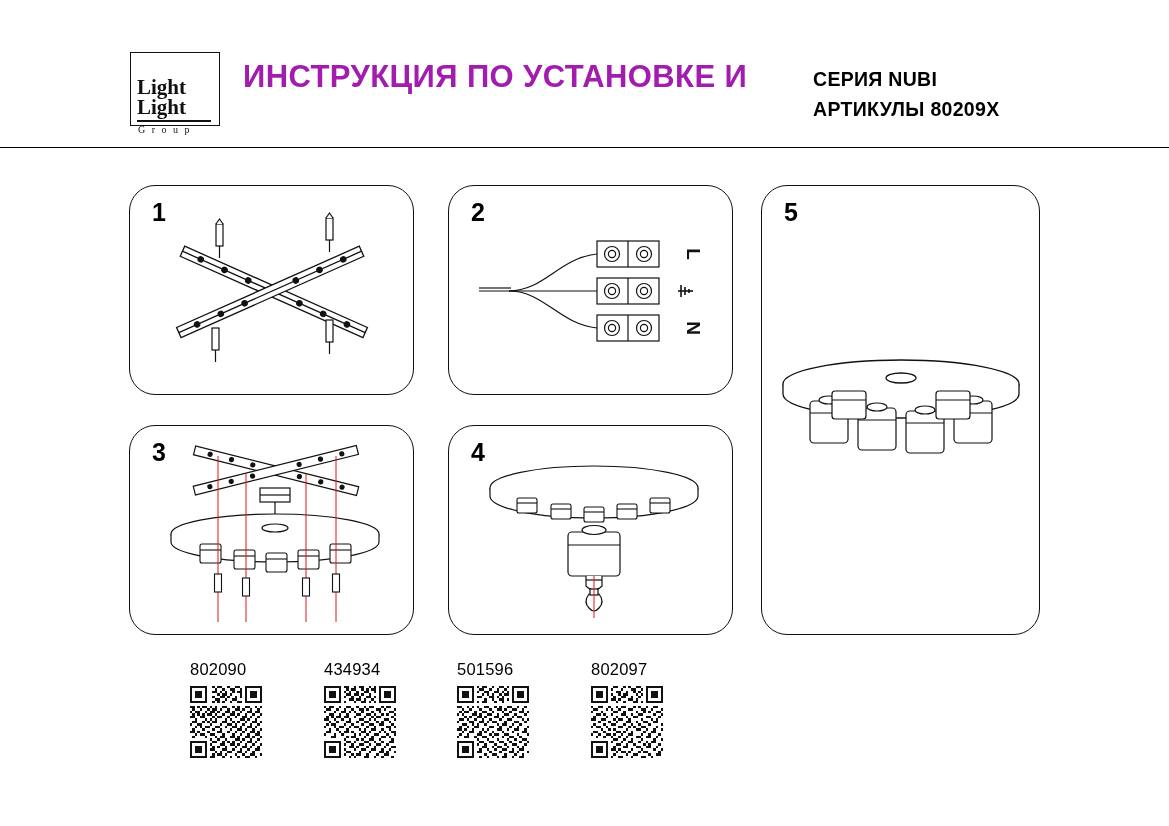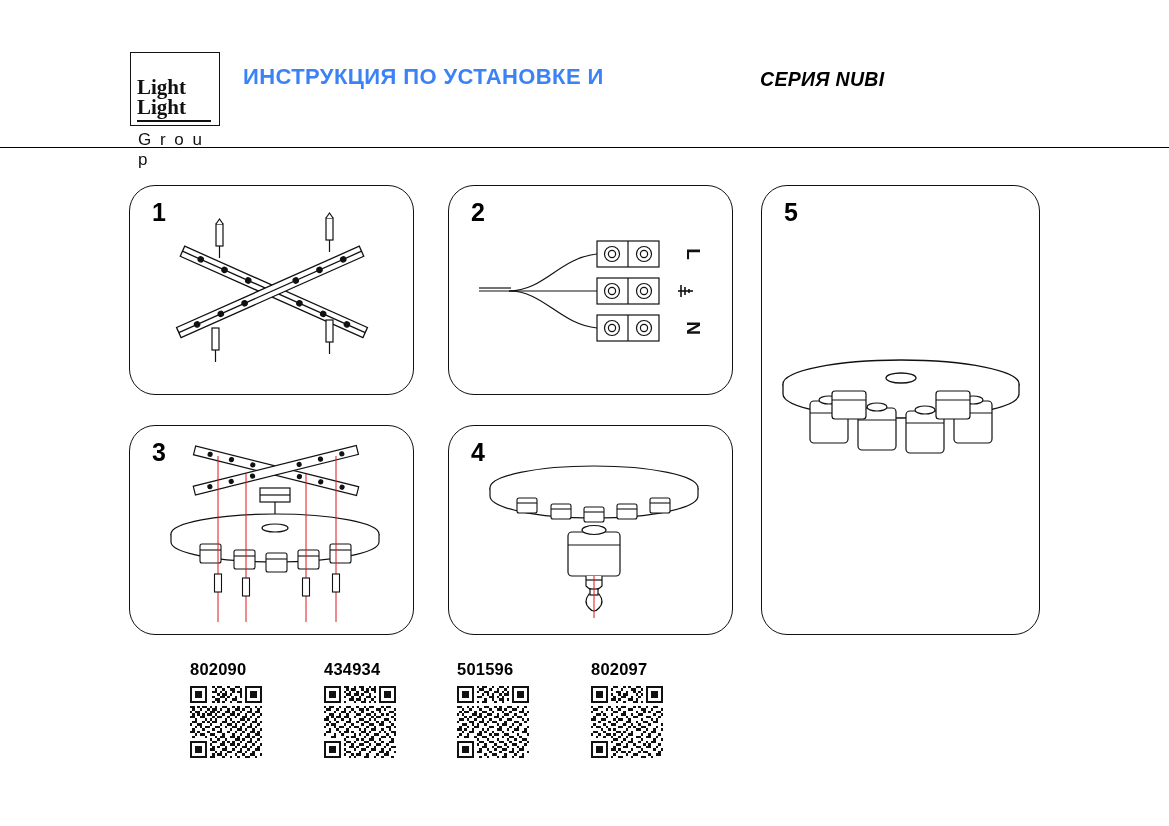--- a/index.html
+++ b/index.html
@@ -46,47 +46,46 @@
     color: #111;
   }
   #logo-box .logo-line.l1 { padding-top: 8px; margin-top: 16px; }
   #logo-box .logo-underline {
     width: 74px;
     height: 1.5px;
     background: #111;
     margin: 3px auto 0 6px;
   }
   #logo-box .logo-sub {
-    font-family: Liberation Sans, sans-serif;
-    font-size: 17px;
+    font-family: Liberation Serif, serif;
+    font-size: 10px;
     letter-spacing: 2px;
     padding-left: 7px;
-    padding-top: 8px;
+    padding-top: 2px;
     color: #111;
   }
   #title-block {
     position: absolute;
     left: 243px;
     top: 62px;
     width: 520px;
   }
   #title-block .title-line {
-    font-size: 22px;
+    font-size: 31px;
     font-weight: bold;
     letter-spacing: 0.4px;
     line-height: 30px;
-    color: #3b82f6;
+    color: #a21caf;
     text-transform: uppercase;
   }
   #series-block {
     position: absolute;
-    left: 760px;
+    left: 813px;
     top: 64px;
     width: 330px;
-    font-style: italic;
   }
   #series-block .series-line {
     font-size: 19.5px;
     font-weight: bold;
     line-height: 30px;
     letter-spacing: 0.3px;
     color: #000;
     text-transform: uppercase;
   }
   #header-rule {
@@ -127,21 +126,21 @@
   #footer {
     position: absolute;
     left: 0;
     top: 660px;
     width: 1169px;
     height: 166px;
   }
   .qr-item { position: absolute; top: 0; width: 140px; }
   .qr-code-label {
     font-size: 16.5px;
-    font-weight: bold;
+    font-weight: normal;
     color: #000;
     text-align: left;
     margin-bottom: 7px;
     letter-spacing: 0.2px;
   }
   .qr-img { width: 72px; height: 72px; display: block; }
   #qr0 { left: 190px; }
   #qr1 { left: 324px; }
   #qr2 { left: 457px; }
   #qr3 { left: 591px; }
@@ -159,20 +158,21 @@
       <div class="logo-underline"></div>
       <div class="logo-sub">G r o u p</div>
     </div>
 
     <div id="title-block">
       <div class="title-line">Инструкция по установке и</div>
     </div>
 
     <div id="series-block">
       <div class="series-line">Серия NUBI</div>
+      <div class="series-line">Артикулы 80209X</div>
     </div>
 
     <div id="header-rule"></div>
   </div>
 
   <div class="panel" id="panel1">
     <div class="panel-num">1</div>
     <svg width="285" height="210" viewBox="0 0 285 210">
       <g stroke="#111" stroke-width="1.3" fill="none">
 

